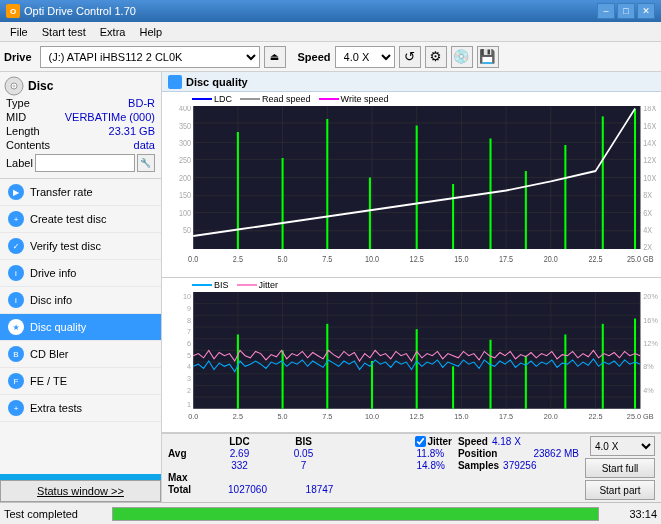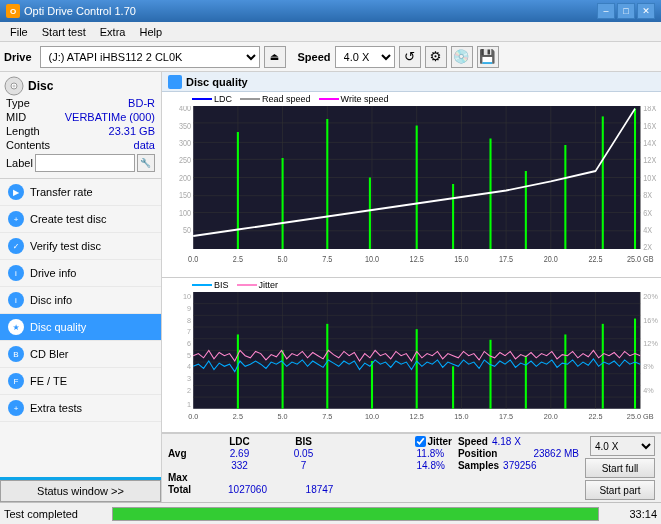--- a/index.html
+++ b/index.html
@@ -42,21 +42,21 @@
     .label-btn { height: 18px; width: 18px; background: #f0f0f0; border: 1px solid #a0a0a0; cursor: pointer; font-size: 9px; display: flex; align-items: center; justify-content: center; }
 
     .sidebar-nav { flex: 1; }
     .nav-item { display: flex; align-items: center; gap: 6px; padding: 5px 8px; cursor: pointer; font-size: 11px; color: #000; border-bottom: 1px solid #e8e8e8; }
     .nav-item.active { background: #3399ff; color: white; }
     .nav-icon { width: 16px; height: 16px; border-radius: 50%; display: flex; align-items: center; justify-content: center; font-size: 8px; flex-shrink: 0; }
     .nav-icon.blue { background: #3399ff; color: white; }
     .nav-icon.active { background: white; color: #3399ff; }
 
     
-    .sidebar-status { border-top: 3px solid #0ea5e9; }
+    .sidebar-status { border-top: 6px solid #0ea5e9; text-decoration: underline; }
     .status-btn { width: 100%; height: 22px; background: #e8e8e8; border: 1px solid #a0a0a0; cursor: pointer; font-size: 11px; display: flex; align-items: center; justify-content: center; }
 
     
     .content { flex: 1; display: flex; flex-direction: column; background: #ffffff; }
     .content-header { background: #e8f0f8; border-bottom: 1px solid #c0d0e0; height: 20px; display: flex; align-items: center; padding: 0 6px; gap: 4px; font-size: 11px; font-weight: bold; }
     .content-icon { width: 14px; height: 14px; background: #3399ff; border-radius: 2px; }
     .start-btn { height: 20px; width: 70px; background: linear-gradient(to bottom, #f8f8f8, #e0e0e0); border: 1px solid #a0a0a0; cursor: pointer; font-size: 10px; display: flex; align-items: center; justify-content: center; }
 
     
     .bottom-status { background: #f0f0f0; border-top: 1px solid #c0c0c0; height: 22px; display: flex; align-items: center; padding: 0 4px; gap: 8px; }

